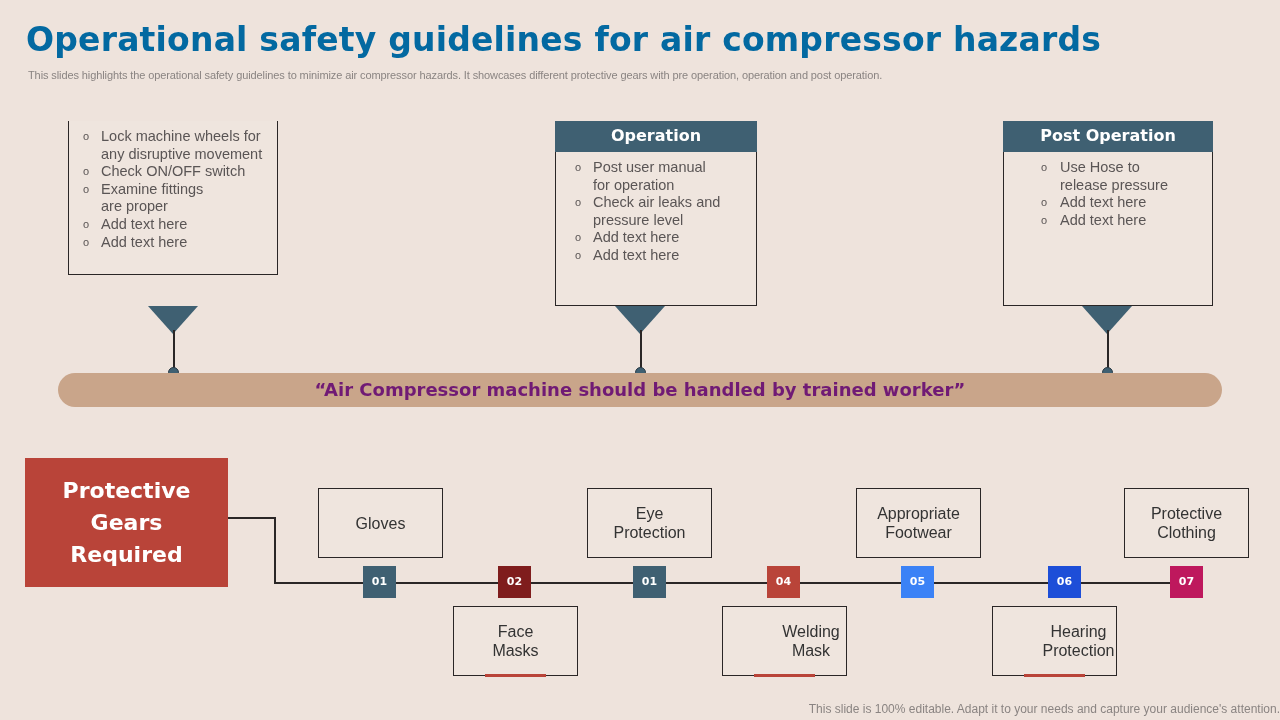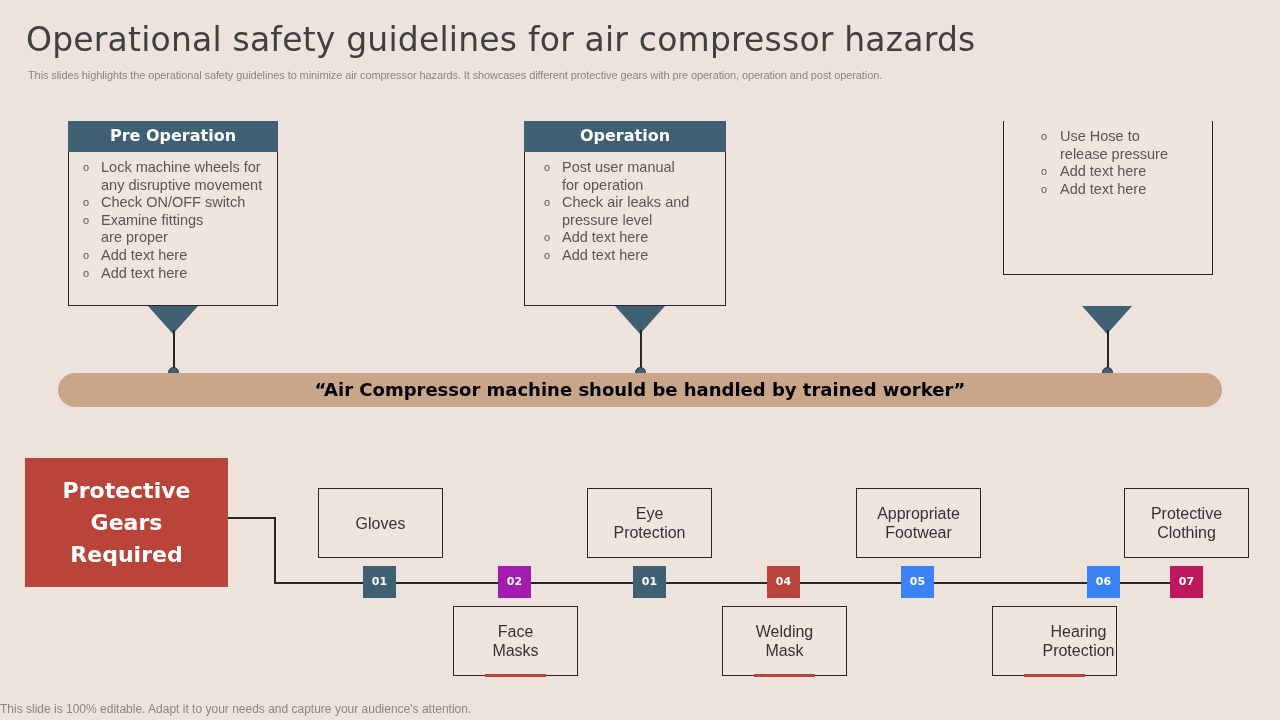--- a/index.html
+++ b/index.html
@@ -6,21 +6,21 @@
   html, body { width: 1280px; height: 720px; overflow: hidden; }
   body {
     background: #EEE3DC;
     font-family: "Liberation Sans", sans-serif;
     position: relative;
     color: #3a3a3a;
   }
   .title {
     position: absolute; left: 26px; top: 20px;
     font-family: "DejaVu Sans", sans-serif;
-    font-weight: normal; font-size: 33px; color: #404040;
+    font-weight: bold; font-size: 33px; color: #0369a1;
     letter-spacing: 0.2px;
   }
   .subtitle {
     position: absolute; left: 28px; top: 69px;
     font-size: 11px; color: #8a8482; letter-spacing: -0.1px;
   }
   .card {
     position: absolute; width: 210px;
   }
   .card-header {
@@ -52,21 +52,21 @@
   .stem { position: absolute; width: 1.5px; background: #2a2626; }
   .dot {
     position: absolute; width: 11px; height: 11px; border-radius: 50%;
     background: #3F6072; border: 1px solid #2a3a44;
   }
   .banner {
     position: absolute; left: 58px; top: 373px; width: 1164px; height: 34px;
     background: #C9A58A; border-radius: 17px;
     text-align: center; line-height: 34px;
     font-family: "DejaVu Sans", sans-serif; font-weight: bold; font-size: 18px;
-    color: #000000;
+    color: #701a75;
   }
   .gear-title {
     position: absolute; left: 25px; top: 458px; width: 203px; height: 129px;
     background: #B94439; color: #fff;
     font-family: "DejaVu Sans", sans-serif; font-weight: bold; font-size: 22px;
     line-height: 32px; text-align: center;
     display: flex; align-items: center; justify-content: center;
   }
   .conn { position: absolute; background: #2a2626; }
   .gear-box {
@@ -79,61 +79,61 @@
     content: ""; position: absolute; left: 25%; width: 50%; bottom: -2px; height: 3px;
     background: #B94439;
   }
   .badge {
     position: absolute; width: 33px; height: 32px;
     color: #fff; font-family: "DejaVu Sans", sans-serif; font-weight: bold;
     font-size: 11px; text-align: center; line-height: 32px;
   }
   .footer {
     position: absolute; left: 0; width: 1280px; top: 702px;
-    text-align: left; font-size: 12px; color: #8a8482;
+    text-align: right; font-size: 12px; color: #8a8482;
   }
 </style>
 </head>
 <body>
 
 <div class="title">Operational safety guidelines for air compressor hazards</div>
 <div class="subtitle">This slides highlights the operational safety guidelines to minimize air compressor hazards. It showcases different protective gears with pre operation, operation and post operation.</div>
 
 <div class="card pre" style="left:68px; top:121px;">
-  <div class="card-header">Pre Operation</div>
   <div class="card-body">
     <ul>
       <li><span class="bullet">o</span><span>Lock machine wheels for any disruptive movement</span></li>
       <li><span class="bullet">o</span><span>Check ON/OFF switch</span></li>
       <li style="padding-right:70px;"><span class="bullet">o</span><span>Examine fittings are proper</span></li>
       <li><span class="bullet">o</span><span>Add text here</span></li>
       <li><span class="bullet">o</span><span>Add text here</span></li>
     </ul>
   </div>
 </div>
 <div class="pointer" style="left:148px; top:306px;"></div>
 <div class="stem" style="left:173px; top:330px; height:40px;"></div>
 <div class="dot" style="left:168px; top:367px;"></div>
 
-<div class="card op" style="left:516px; top:121px;padding-left:8px;">
+<div class="card op" style="left:547px; top:121px;padding-left:8px;">
   <div class="card-header">Operation</div>
   <div class="card-body">
     <ul>
       <li style="padding-right:45px;"><span class="bullet">o</span><span>Post user manual for operation</span></li>
       <li style="padding-right:30px;"><span class="bullet">o</span><span>Check air leaks and pressure level</span></li>
       <li><span class="bullet">o</span><span>Add text here</span></li>
       <li><span class="bullet">o</span><span>Add text here</span></li>
     </ul>
   </div>
 </div>
 <div class="pointer" style="left:615px; top:306px;"></div>
 <div class="stem" style="left:640px; top:330px; height:40px;"></div>
 <div class="dot" style="left:635px; top:367px;"></div>
 
 <div class="card post" style="left:1003px; top:121px;">
+  <div class="card-header">Post Operation</div>
   <div class="card-body">
     <ul>
       <li style="padding-right:35px;"><span class="bullet">o</span><span>Use Hose to release pressure</span></li>
       <li><span class="bullet">o</span><span>Add text here</span></li>
       <li><span class="bullet">o</span><span>Add text here</span></li>
     </ul>
   </div>
 </div>
 <div class="pointer" style="left:1082px; top:306px;"></div>
 <div class="stem" style="left:1107px; top:330px; height:40px;"></div>
@@ -150,34 +150,34 @@
 
 <div class="gear-box" style="left:318px; top:488px;">
     <span>Gloves</span>
   </div>
 <div class="gear-box bottom" style="left:453px; top:606px;">
     <span style="width:60px;">Face Masks</span>
   </div>
 <div class="gear-box" style="left:587px; top:488px;">
     <span style="width:80px;">Eye Protection</span>
   </div>
-<div class="gear-box bottom" style="left:722px; top:606px;">
+<div class="gear-box bottom" style="left:722px; top:606px;justify-content:flex-end;">
     <span style="width:70px;">Welding Mask</span>
   </div>
 <div class="gear-box" style="left:856px; top:488px;">
     <span style="width:90px;">Appropriate Footwear</span>
   </div>
 <div class="gear-box bottom" style="left:992px; top:606px;padding-left:48px;">
     <span style="width:80px;">Hearing Protection</span>
   </div>
 <div class="gear-box" style="left:1124px; top:488px;align-items:center;">
     <span style="width:80px;">Protective Clothing</span>
   </div>
 
 <div class="badge" style="left:363px; top:566px; background:#3F6072;">01</div>
-<div class="badge" style="left:498px; top:566px; background:#a21caf;">02</div>
+<div class="badge" style="left:498px; top:566px; background:#7f1d1d;">02</div>
 <div class="badge" style="left:633px; top:566px; background:#3F6072;">01</div>
 <div class="badge" style="left:767px; top:566px; background:#B94439;">04</div>
 <div class="badge" style="left:901px; top:566px; background:#3b82f6;">05</div>
-<div class="badge" style="left:1087px; top:566px; background:#3b82f6;">06</div>
+<div class="badge" style="left:1048px; top:566px; background:#1d4ed8;">06</div>
 <div class="badge" style="left:1170px; top:566px; background:#be185d;">07</div>
 
 <div class="footer">This slide is 100% editable. Adapt it to your needs and capture your audience's attention.</div>
 
 </body></html>

